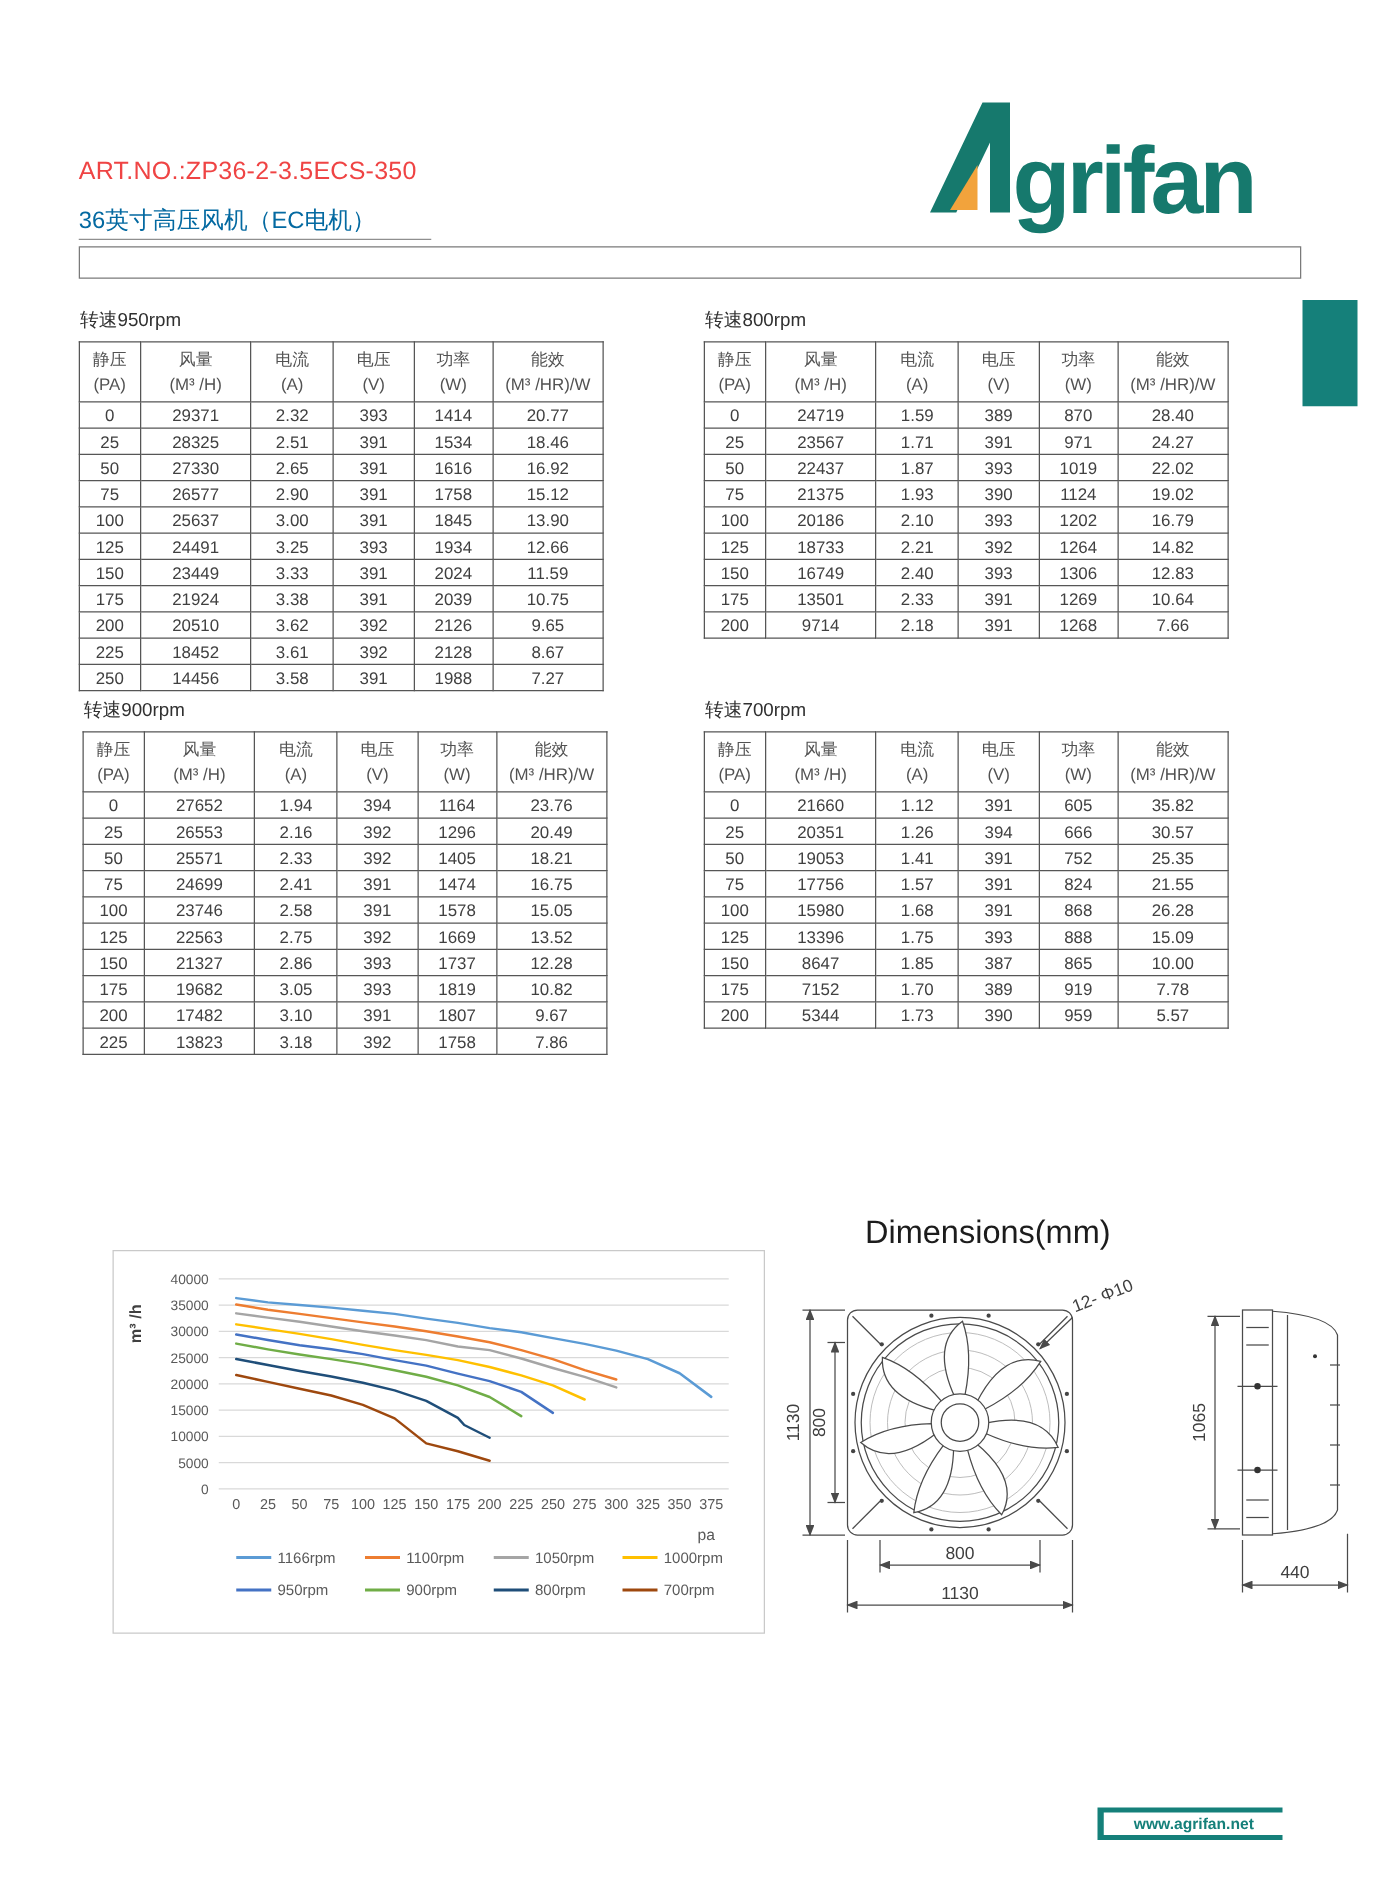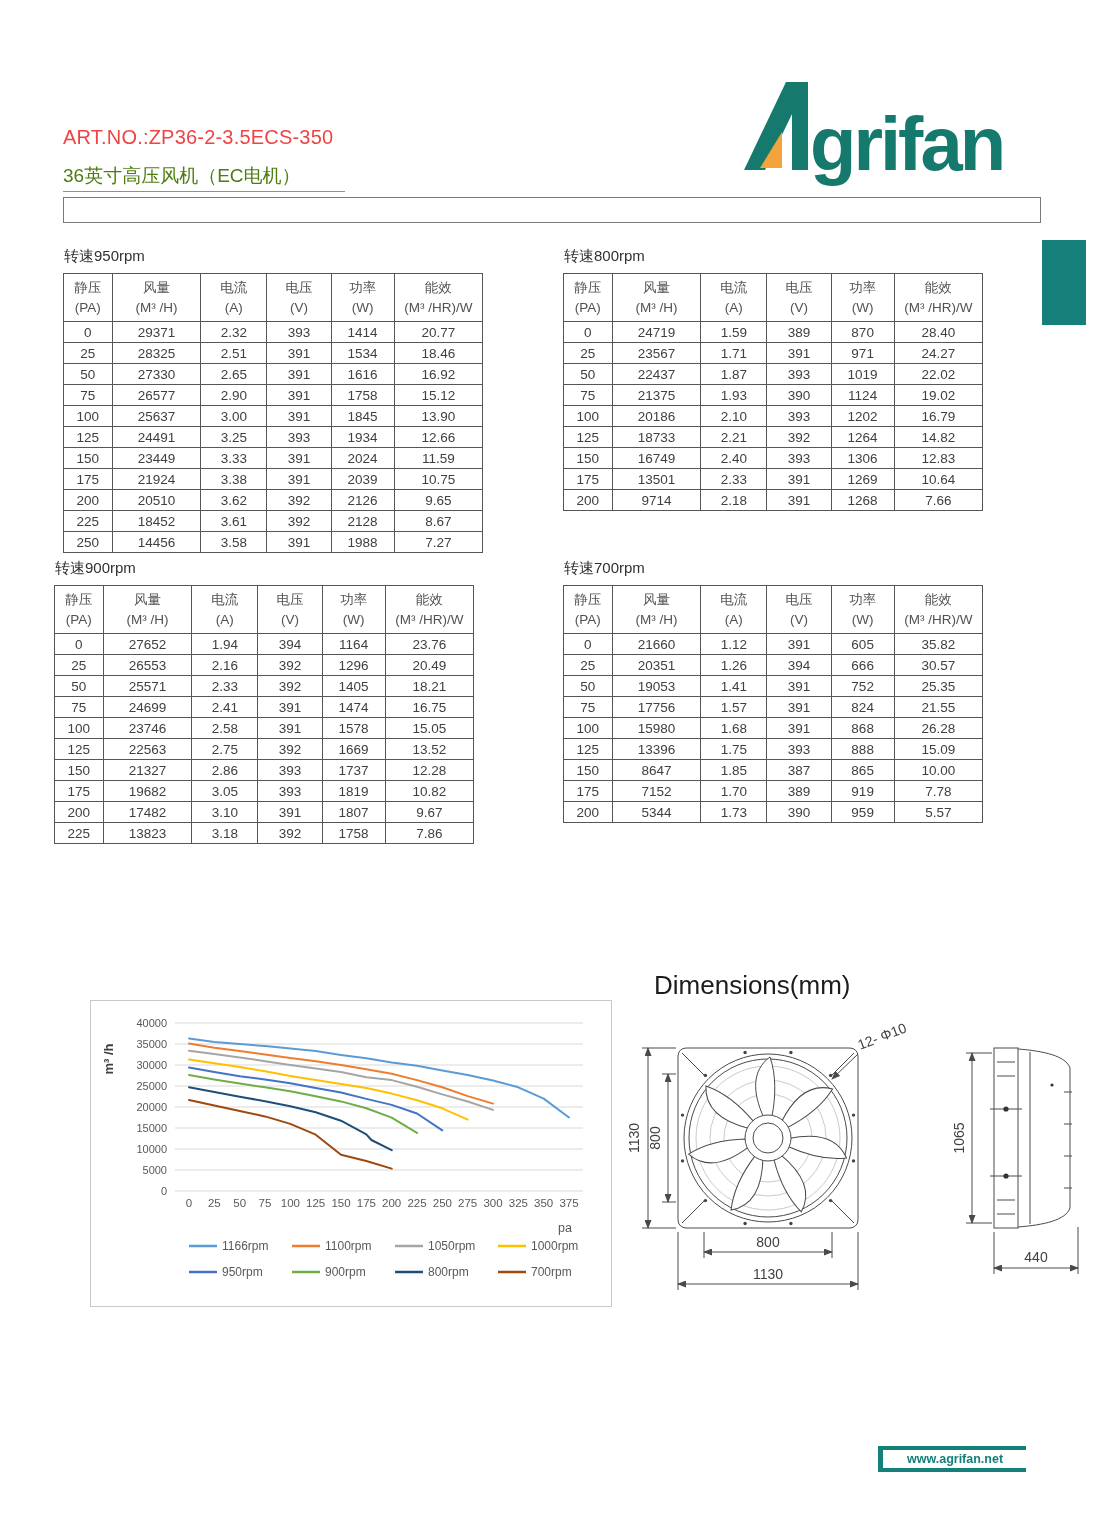--- a/index.html
+++ b/index.html
@@ -3,38 +3,38 @@
 <meta charset="utf-8">
 <style>
   html,body{margin:0;padding:0}
   body{
     position:relative;width:1100px;height:1517px;background:#ffffff;
     font-family:"Liberation Sans",sans-serif;color:#3a3a3a;overflow:hidden;
   }
   .abs{position:absolute}
   
   .art-no{left:63px;top:126px;font-size:20px;color:#ef4444;letter-spacing:.2px}
-  .product-title{left:63px;top:163px;font-size:19px;color:#4d7c0f}
+  .product-title{left:63px;top:163px;font-size:19px;color:#0369a1}
   .sub-underline{left:63px;top:191px;width:282px;height:0;border-top:1.5px solid #8f8f8f}
   .head-box{left:63px;top:197px;width:976px;height:24px;border:1px solid #7a7a7a}
   
   .tbl-block{width:472px}
   .pos-tl{left:63px;top:247px}
   .pos-tr{left:563px;top:247px}
-  .pos-bl{left:54px;top:559px}
+  .pos-bl{left:66px;top:559px}
   .pos-br{left:563px;top:559px}
   .tbl-label{font-size:15px;color:#303030;margin:0 0 7px 1px}
   table.spec{border-collapse:collapse;width:420px;table-layout:fixed}
   table.spec th,table.spec td{border:1px solid #565656;text-align:center;vertical-align:middle}
   table.spec th{font-weight:normal;color:#525252;font-size:13.5px;padding:4px 0;line-height:1.45}
   table.spec td{color:#404040;font-size:13.5px;height:20px;padding:0}
   
   .chart-box{left:90px;top:1000px;width:520px;height:305px;border:1px solid #c9c9c9;background:#fff}
   
-  .dims-title{left:654px;top:970px;font-size:26px;color:#1c1c1c;font-weight:500}
+  .dims-title{left:692px;top:970px;font-size:26px;color:#1c1c1c;font-weight:500}
   .dims-svg{left:620px;top:980px;overflow:visible}
   
   .footer-bar{left:878px;top:1446px;width:148px;height:26px;display:flex;align-items:center;padding:0 5px;box-sizing:border-box}
   .footer-url{background:#ffffff;font-size:12.5px;font-weight:bold;padding:2px 24px;white-space:nowrap}
   .footer-page{color:#ffffff;font-size:13.5px;margin-left:10px;letter-spacing:1px}
   .side-tab{left:1042px;top:240px;width:44px;height:85px}
   .logo-svg{left:740px;top:78px;overflow:visible}
 </style>
 </head>
 <body>

